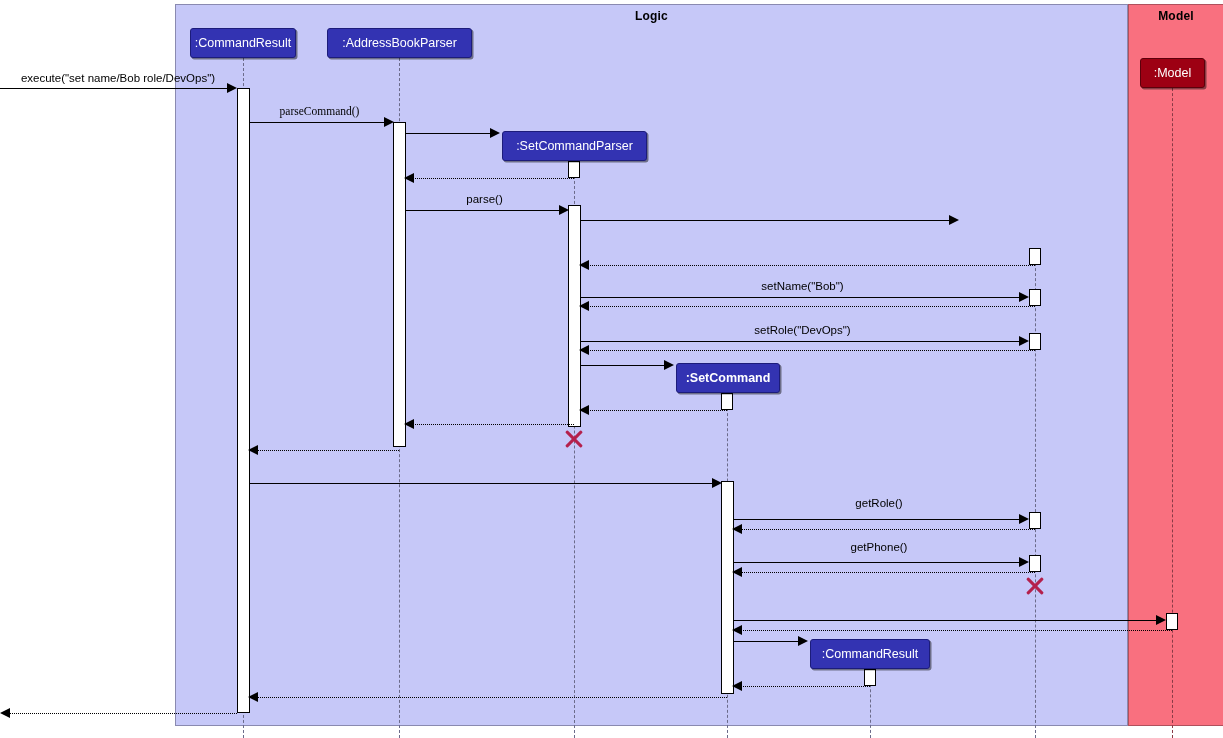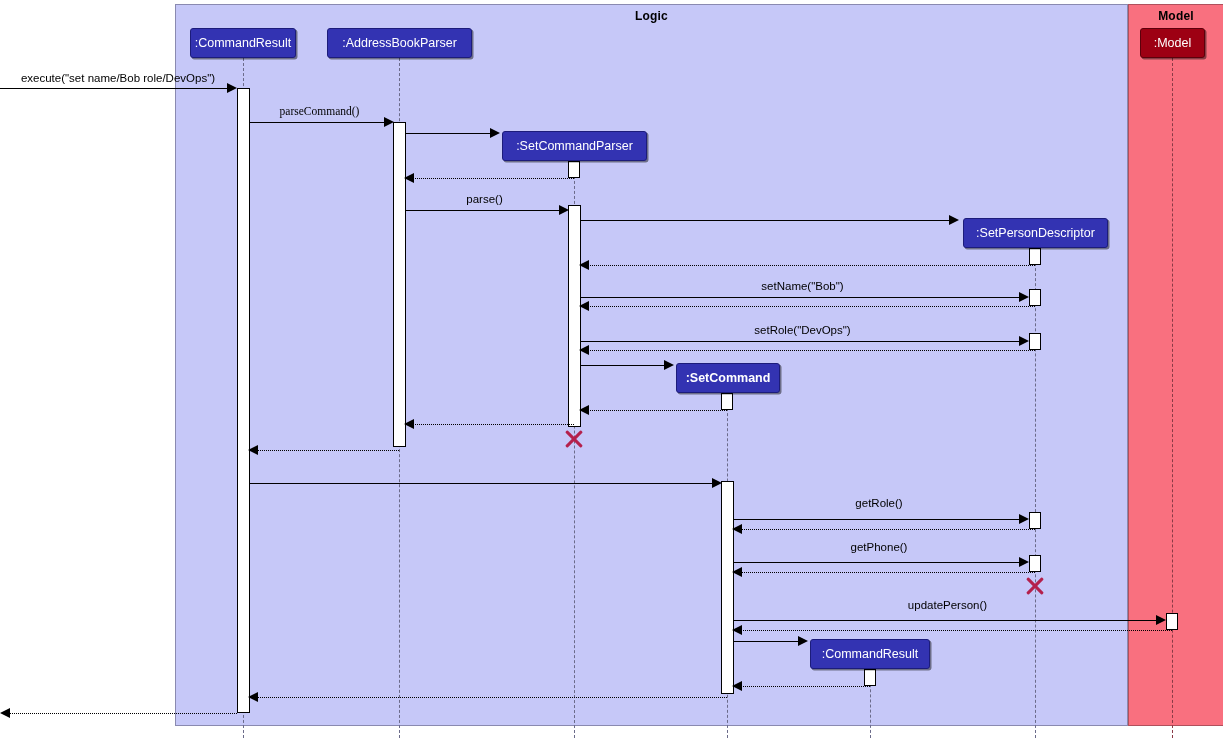--- a/index.html
+++ b/index.html
@@ -14,21 +14,21 @@
   
   .lifeline{position:absolute;width:0;border-left:1px dashed #6b6b8a;}
   .lifeline.pink{border-left-color:#8a3a46;}
 
   
   .pbox{position:absolute;box-sizing:border-box;border-radius:3px;
         color:#ffffff;font-size:12.5px;display:flex;align-items:center;
         justify-content:center;white-space:nowrap;
         box-shadow:1.5px 1.5px 0 rgba(0,0,0,.45);}
   .pbox.blue{background:#3333b2;border:1px solid #1c1c7a;}
-  .pbox.red{background:#9d0013;border:1px solid #5d000b;}
+  .pbox.red{background:#9d0013;border:1px solid #5d000b;margin-top:30px;}
 
   
   .act{position:absolute;box-sizing:border-box;background:#ffffff;border:1.3px solid #000000;}
 
   
   .msg{position:absolute;height:0;border-top:1.3px solid #000000;}
   .msg.ret{border-top:1.3px dotted #000000;}
   .arrow{position:absolute;width:0;height:0;}
   .arrow.right{border-top:5px solid transparent;border-bottom:5px solid transparent;
                border-left:10px solid #000000;}
@@ -85,23 +85,20 @@
     <span>:SetCommandParser</span>
   </div>
   <div class="pbox blue" style="left:327px;top:28px;width:145px;height:30px;">
     <span>:AddressBookParser</span>
   </div>
   <div class="pbox blue" style="left:676px;top:363px;width:104px;height:30px;font-weight:bold;">
     <span>:SetCommand</span>
   </div>
   <div class="pbox blue" style="left:810px;top:639px;width:120px;height:30px;">
     <span>:CommandResult</span>
-  </div>
-  <div class="pbox blue" style="left:963px;top:218px;width:145px;height:30px;">
-    <span>:SetPersonDescriptor</span>
   </div>
   <div class="pbox red" style="left:1140px;top:28px;width:65px;height:30px;">
     <span>:Model</span>
   </div>
 
   <div class="msg" style="left:0px;top:88px;width:231px;"></div>
   <div class="arrow right" style="left:227px;top:83px;"></div>
   <div class="mlabel" style="left:0px;top:72px;width:236px;">execute("set name/Bob role/DevOps")</div>
 
   <div class="msg" style="left:250px;top:122px;width:139px;"></div>
@@ -162,21 +159,20 @@
 
   <div class="msg" style="left:734px;top:562px;width:290px;"></div>
   <div class="arrow right" style="left:1019px;top:557px;"></div>
   <div class="mlabel" style="left:734px;top:541px;width:290px;">getPhone()</div>
 
   <div class="msg ret" style="left:739px;top:572px;width:296px;"></div>
   <div class="arrow left" style="left:732px;top:567px;"></div>
 
   <div class="msg" style="left:734px;top:620px;width:427px;"></div>
   <div class="arrow right" style="left:1156px;top:615px;"></div>
-  <div class="mlabel" style="left:734px;top:599px;width:427px;">updatePerson()</div>
 
   <div class="msg ret" style="left:739px;top:630px;width:433px;"></div>
   <div class="arrow left" style="left:732px;top:625px;"></div>
 
   <div class="msg" style="left:734px;top:641px;width:68px;"></div>
   <div class="arrow right" style="left:798px;top:636px;"></div>
 
   <div class="msg ret" style="left:739px;top:686px;width:131px;"></div>
   <div class="arrow left" style="left:732px;top:681px;"></div>
 

